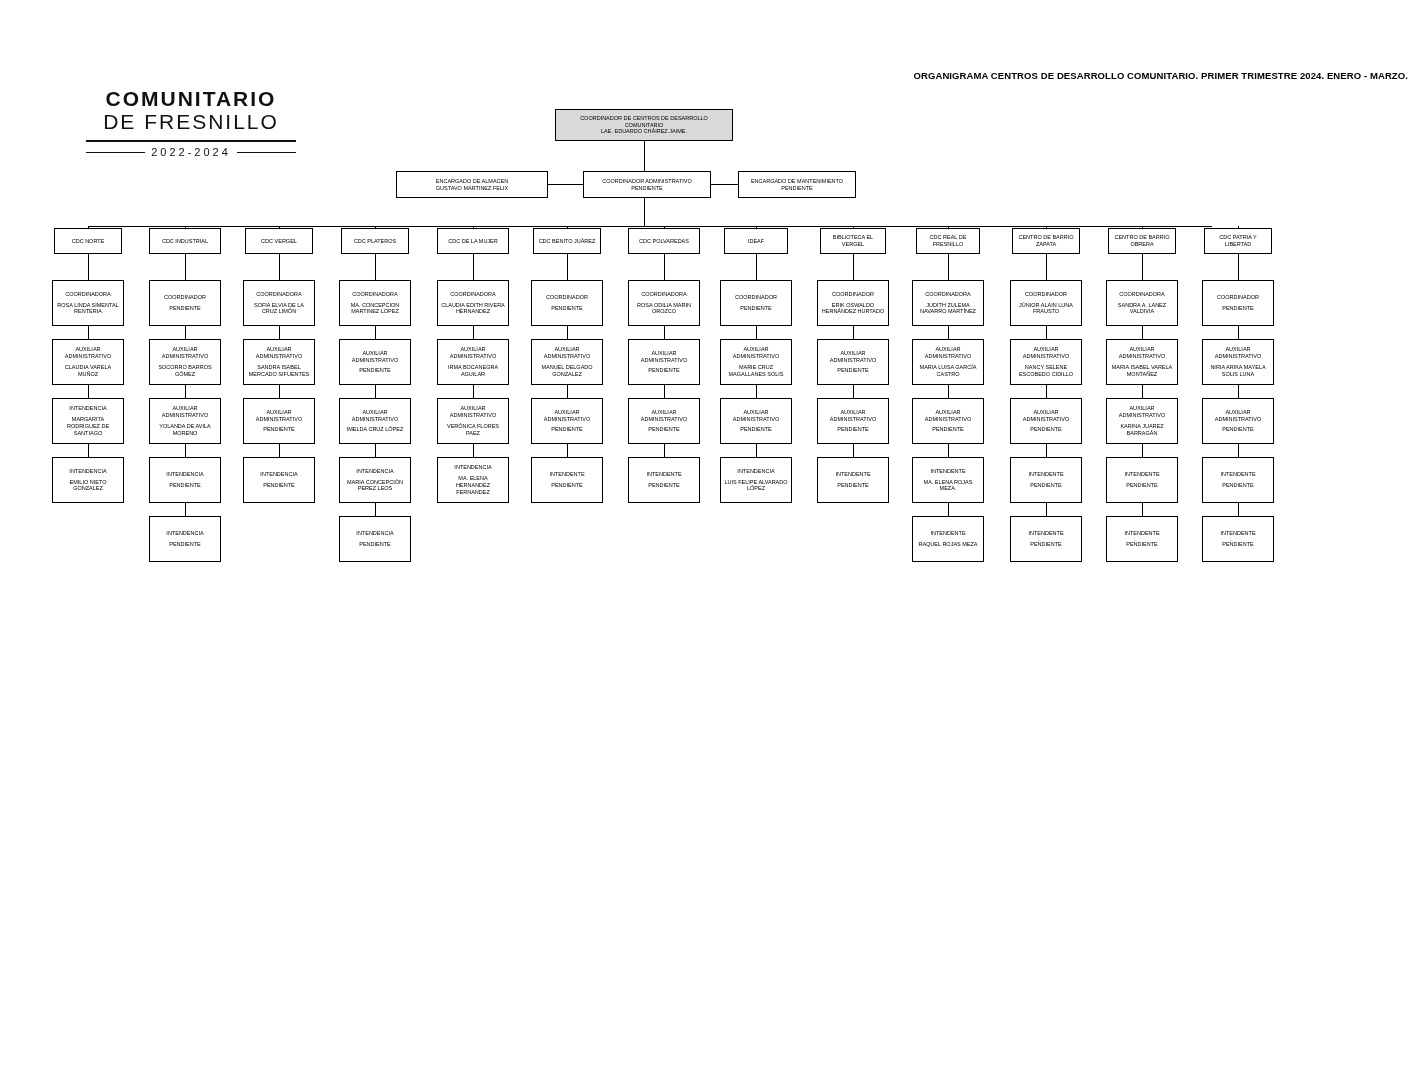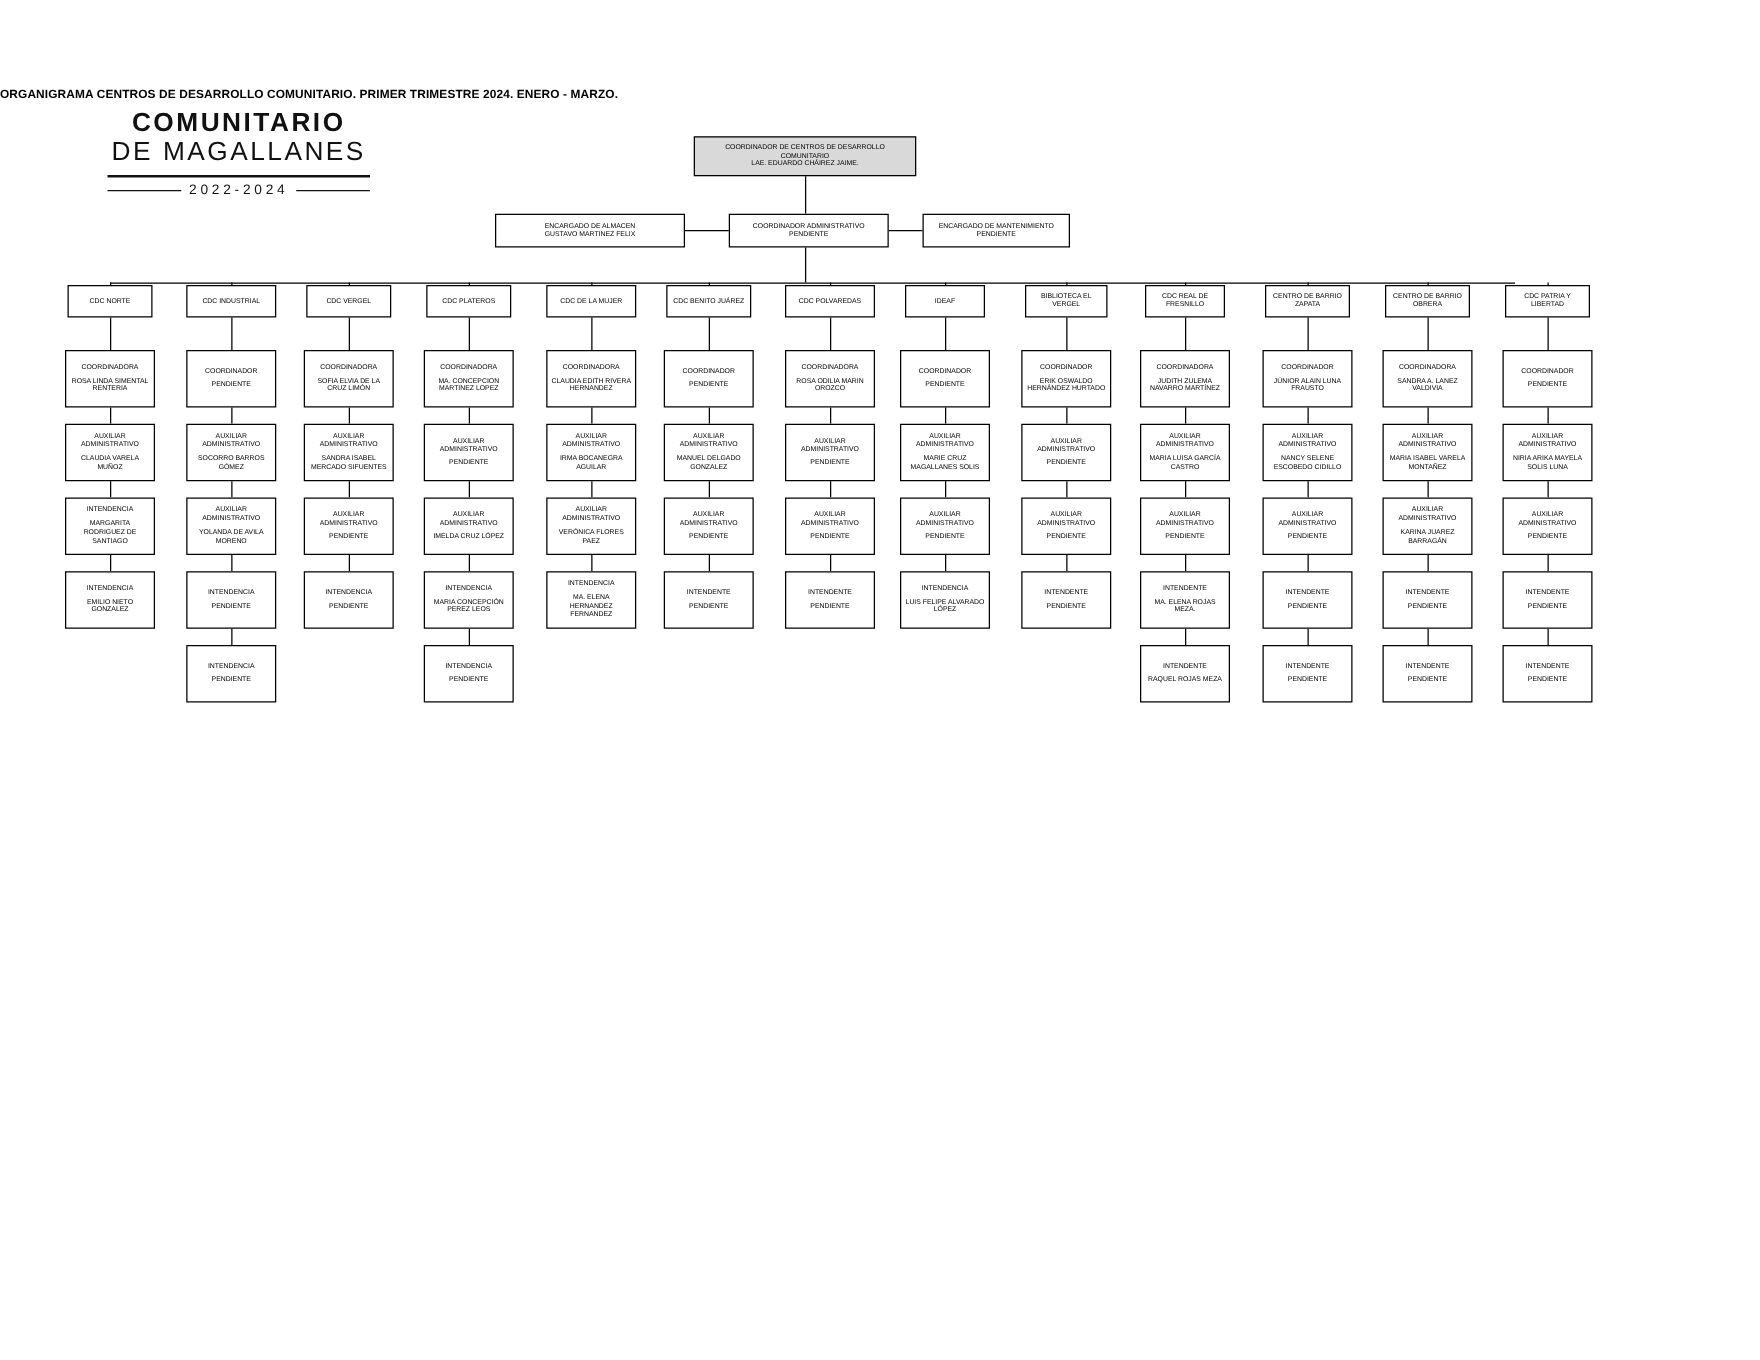--- a/index.html
+++ b/index.html
@@ -8,21 +8,21 @@
 
   
   .logo{position:absolute;left:86px;top:88px;width:210px;text-align:center;}
   .logo .l1{font-size:21px;font-weight:bold;letter-spacing:2.0px;line-height:1.05;color:#111;}
   .logo .l2{font-size:21px;font-weight:normal;letter-spacing:2.0px;line-height:1.15;color:#111;}
   .logo .rule{width:100%;height:2px;background:#111;margin:6px 0 4px 0;}
   .logo .l3{font-size:11px;letter-spacing:3px;color:#111;}
   .logo .sub{display:flex;align-items:center;gap:6px;justify-content:center;}
   .logo .sub .dash{flex:1;height:1px;background:#111;}
 
-  .doc-title{position:absolute;left:0;top:70px;width:1408px;text-align:left;font-size:9.5px;font-weight:bold;letter-spacing:.1px;}
+  .doc-title{position:absolute;left:0;top:70px;width:1408px;text-align:right;font-size:9.5px;font-weight:bold;letter-spacing:.1px;}
 
   
   .box{position:absolute;box-sizing:border-box;border:1px solid #000;background:#fff;display:flex;align-items:center;justify-content:center;text-align:center;padding:2px 3px;line-height:1.25;}
   .box span{display:block;width:100%;}
   .t55{font-size:5.5px;}
   .shade{background:#d9d9d9;}
 
   
   .ln{position:absolute;background:#000;}
   .v{width:1px;}
@@ -30,21 +30,21 @@
 </style>
 </head>
 <body>
 
 <div class="page">
 
   <div class="doc-title">ORGANIGRAMA CENTROS DE DESARROLLO COMUNITARIO. PRIMER TRIMESTRE 2024. ENERO - MARZO.</div>
 
   <div class="logo">
     <div class="l1">COMUNITARIO</div>
-    <div class="l2">DE MAGALLANES</div>
+    <div class="l2">DE FRESNILLO</div>
     <div class="rule"></div>
     <div class="sub">
       <span class="dash"></span>
       <span class="l3">2022-2024</span>
       <span class="dash"></span>
     </div>
   </div>
 
   <div class="box shade t55" style="left:555px;top:109px;width:178px;height:32px;flex-direction:column;">
     <span>COORDINADOR DE CENTROS DE DESARROLLO</span>

